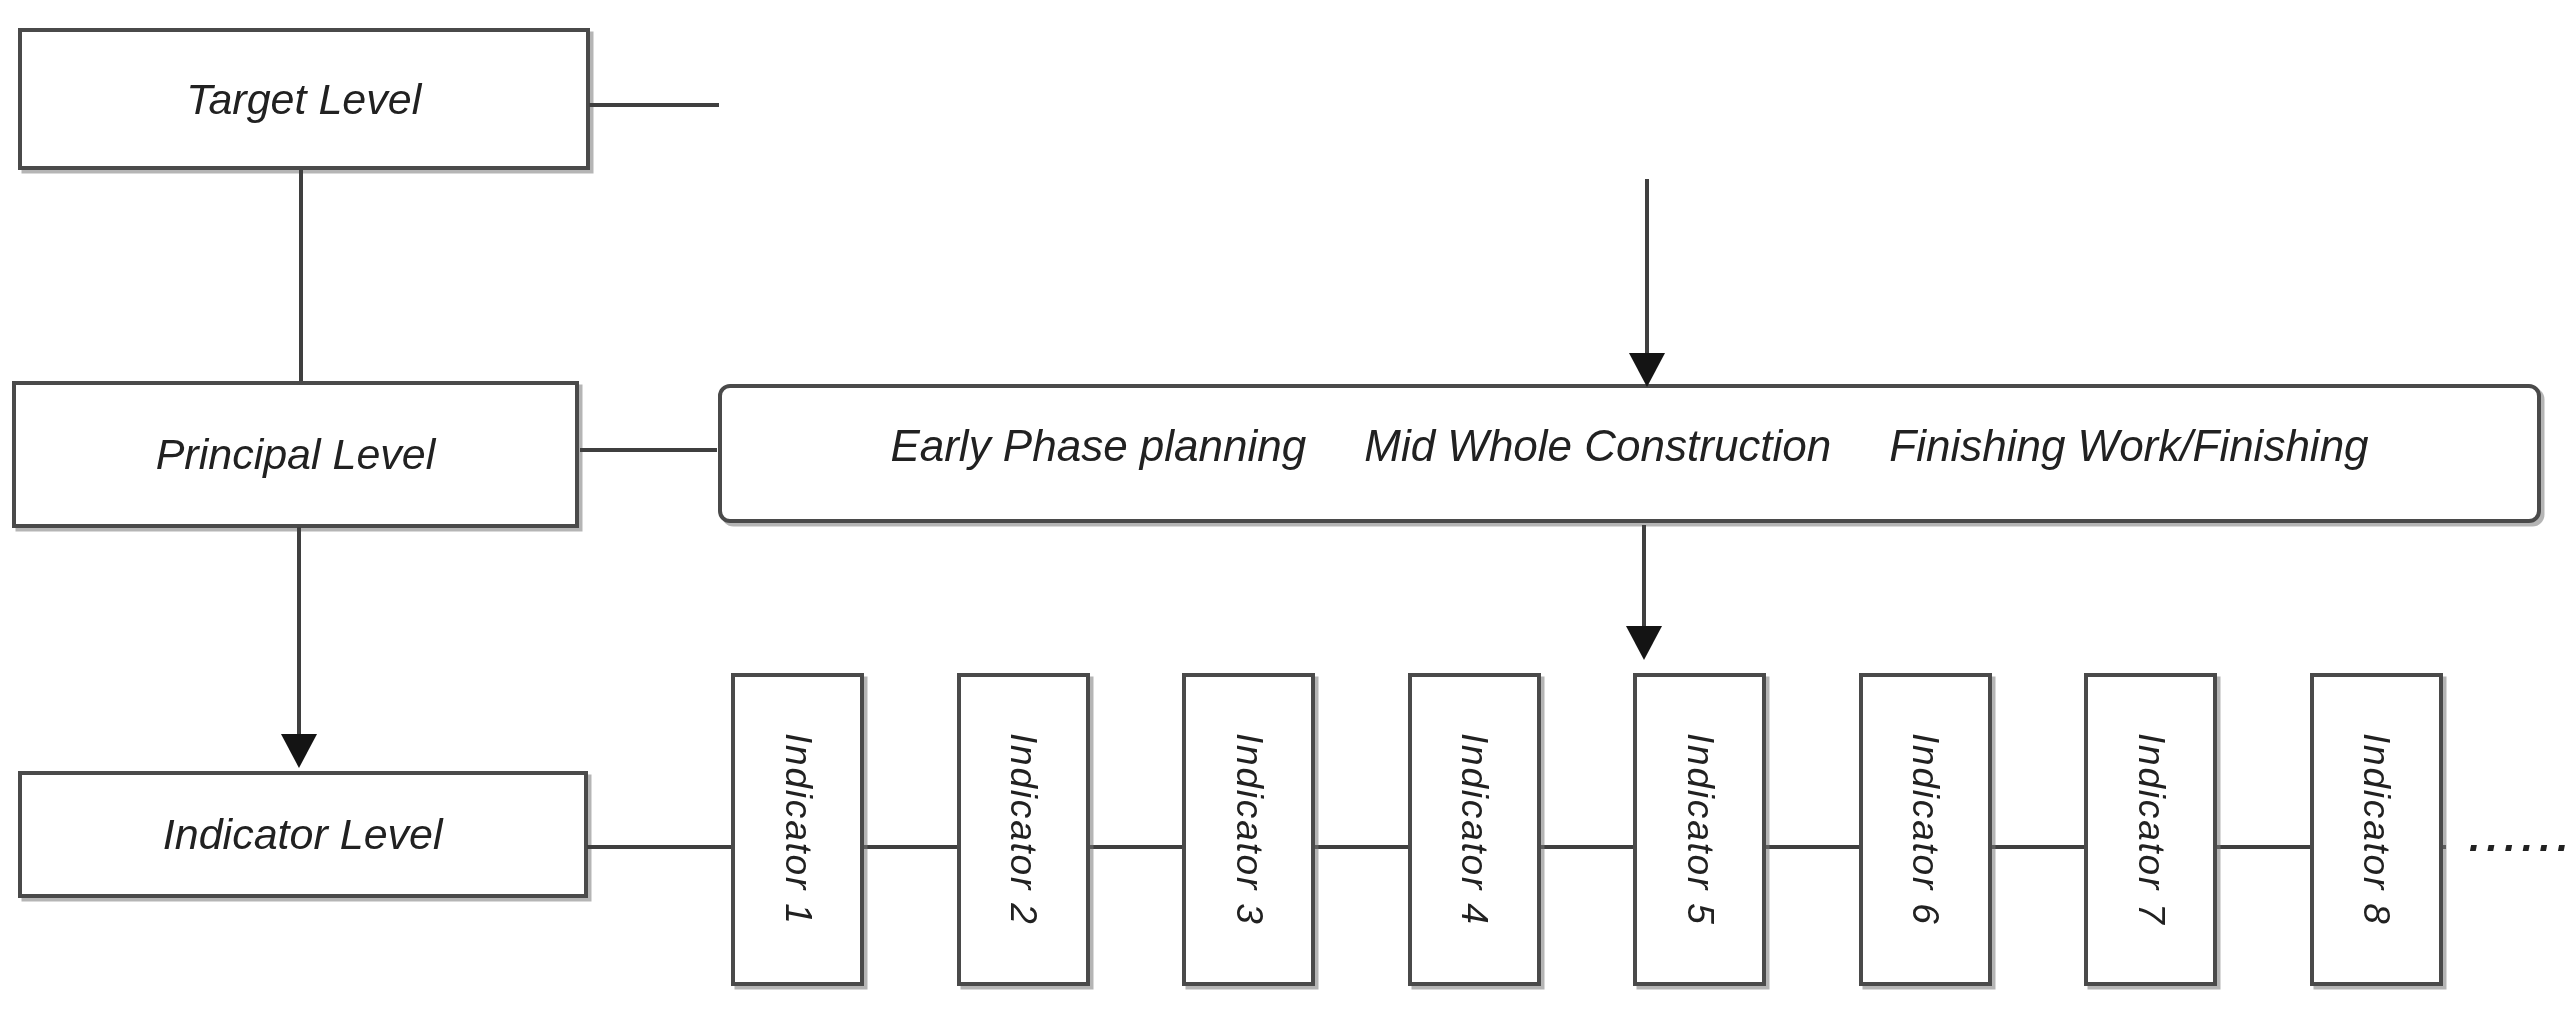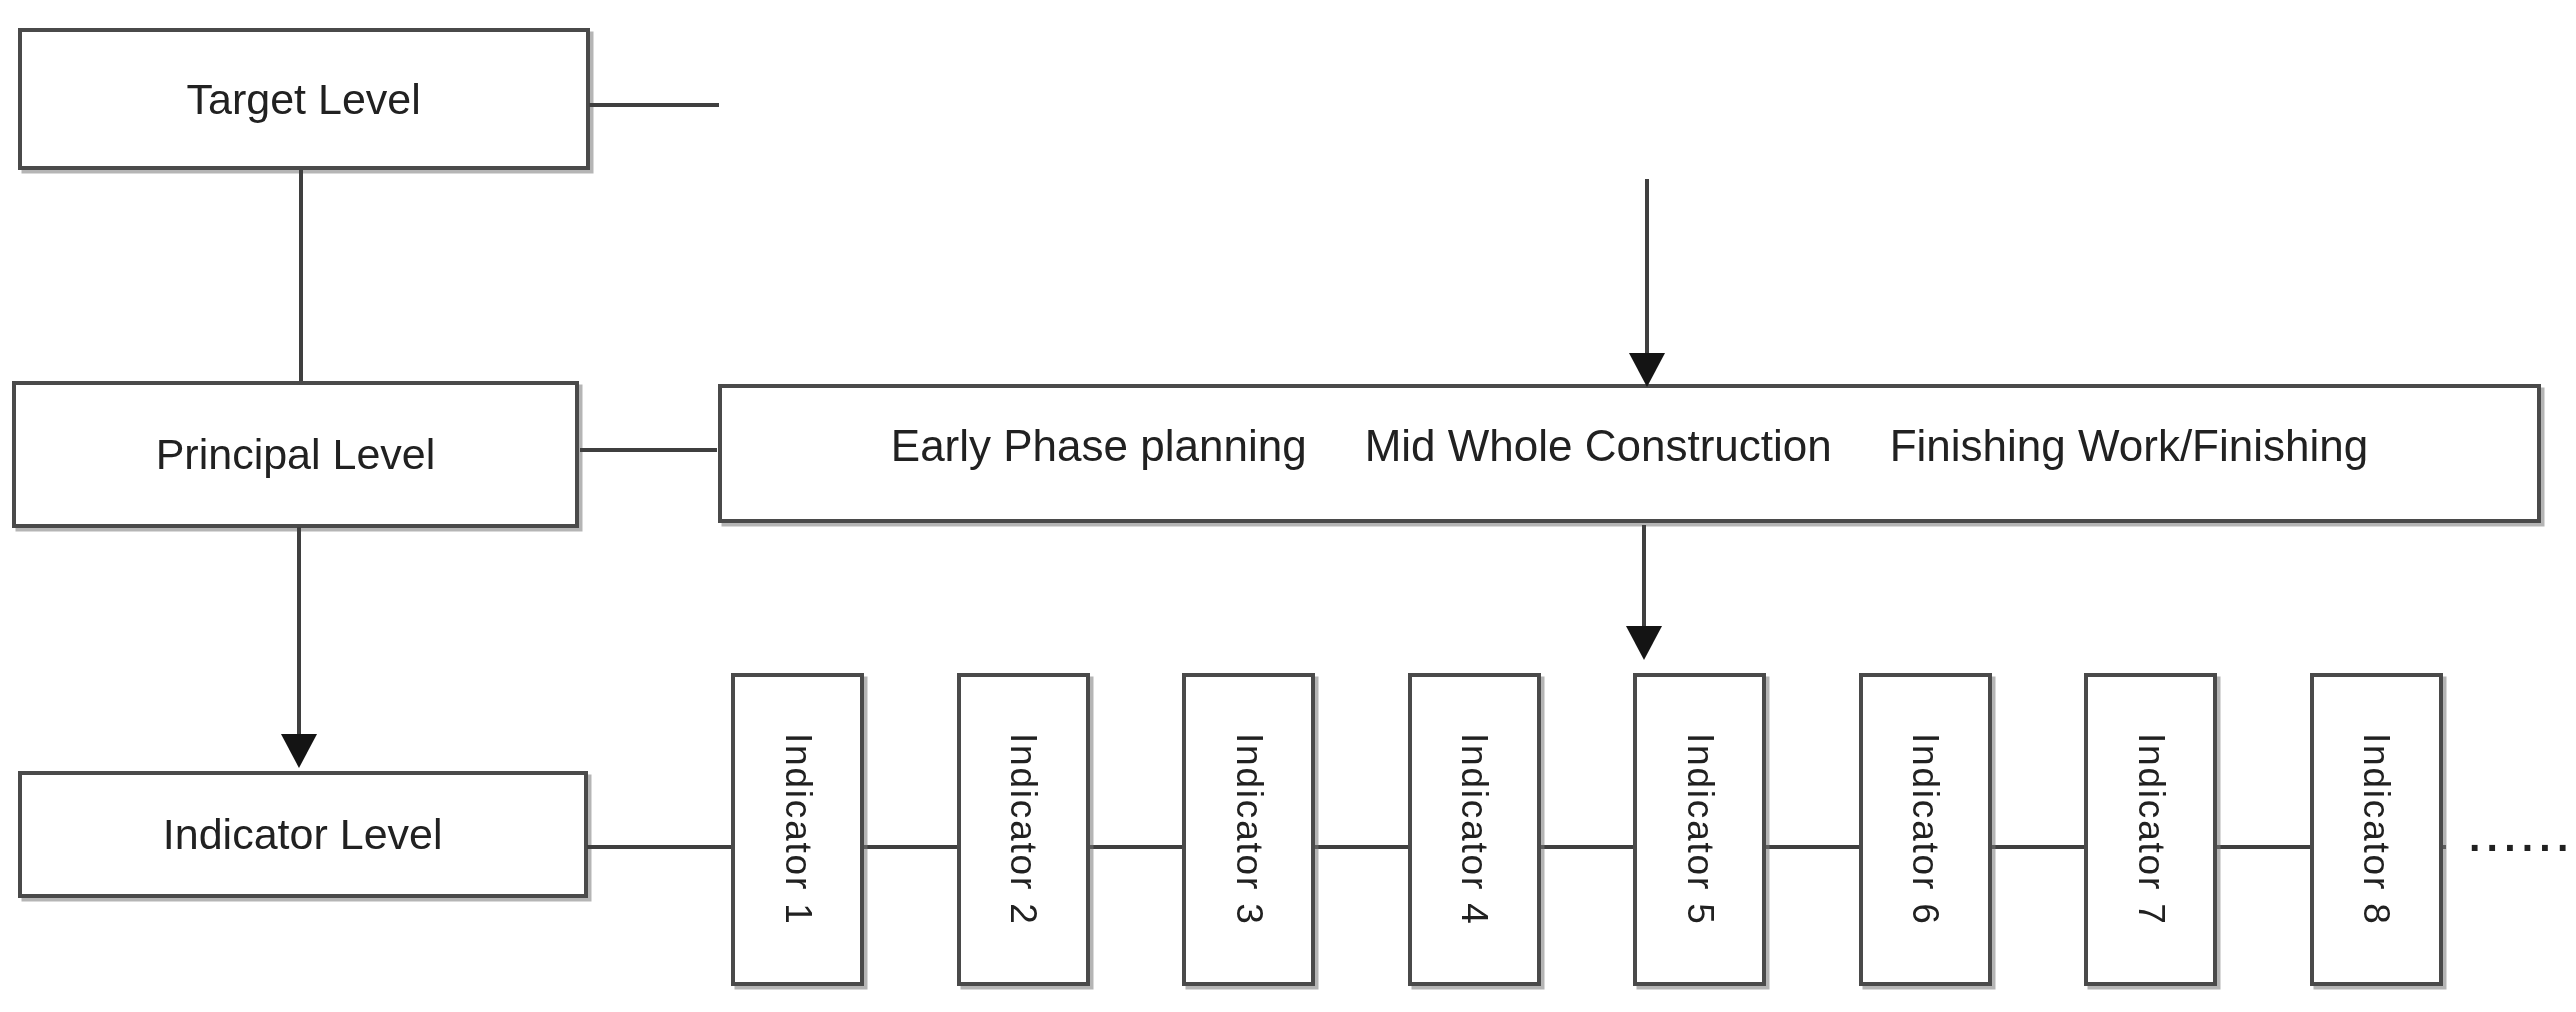--- a/index.html
+++ b/index.html
@@ -3,21 +3,21 @@
 <meta charset="utf-8">
 <style>
   :root {
     --border: #4a4a4a;
     --line: #3f3f3f;
     --arrow: #141414;
     --text: #212121;
     --background: #ffffff;
     --shadow: rgba(120,120,120,0.55);
   }
-  * { margin: 0; padding: 0; box-sizing: border-box; }
+  * { margin: 0; padding: 0; box-sizing: border-box; font-style: italic; }
   html, body { background: var(--background); }
   .canvas {
     position: relative;
     width: 2576px;
     height: 1013px;
     background: var(--background);
     font-family: "Liberation Sans", sans-serif;
     color: var(--text);
     overflow: hidden;
   }
@@ -30,21 +30,21 @@
     align-items: center;
     justify-content: center;
     text-align: center;
   }
   .level-box { font-size: 43px; }
   .big-box   { font-size: 48px; }
   #target-box    { left: 17.7px;  top: 28px;  width: 572px;  height: 142px; }
   #whole-box     { left: 720px; top: 31px;  width: 1824px; height: 146px; }
   #principal-box { left: 12px;  top: 381px; width: 567px;  height: 147px; }
   #phases-box    { left: 718px; top: 384px; width: 1823px; height: 139px;
-                   font-size: 44px; gap: 58px; padding: 0 35px 16px 35px; }
+                   font-size: 44px; gap: 58px; padding: 0 35px 16px 35px; border-radius: 12px; }
   #indicator-box { left: 17.7px;  top: 771px; width: 570px;  height: 127px; }
 
   .hline, .vline { position: absolute; background: var(--line); }
   .hline { height: 4.4px; }
   .vline { width: 4.4px; }
   #conn-target-whole    { left: 589px;  top: 103px; width: 130px; }
   #conn-principal-phase { left: 580px;  top: 448px; width: 137px; }
   #conn-indicator-row   { left: 587px;  top: 845px; width: 1859px; }
   #conn-target-principal{ left: 299px;  top: 170px; height: 211px; }
   #arrow-principal-indicator-line { left: 297px;  top: 527px; height: 210px; }

